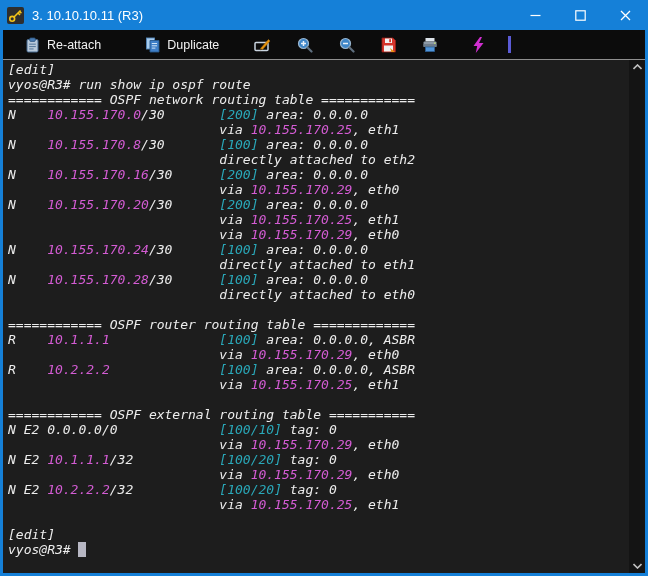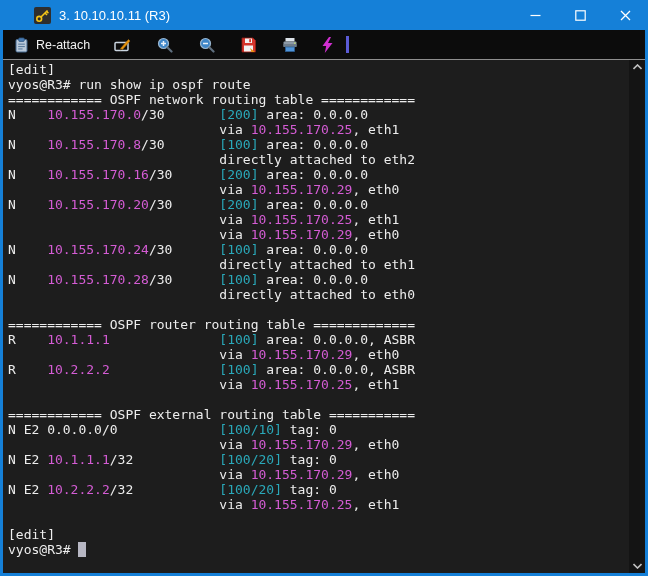--- a/index.html
+++ b/index.html
@@ -8,44 +8,45 @@
 
   .window {
     width:648px; height:576px;
     background:#1580d8;
     display:flex; flex-direction:column;
   }
 
   
   .titlebar {
     height:30px; display:flex; align-items:center;
-    color:#ffffff; font-size:13px;padding-left:27px;
+    color:#ffffff; font-size:13px;
   }
   .app-icon { width:17px; height:17px; margin-left:7px; flex:0 0 auto; }
   .title-text { margin-left:8px; white-space:nowrap; }
   .caption-group { margin-left:auto; display:flex; height:30px; }
   .caption-btn { width:45px; height:30px; display:flex; align-items:center; justify-content:center; }
 
   
   .toolbar {
     height:29px; margin:0 3px; background:#0c0c0c;
     display:flex; align-items:center;
     color:#f2f2f2; font-size:12.5px; overflow:hidden;
   }
-  .tbtn { display:flex; align-items:center; gap:7px; padding:0 11px; height:100%; white-space:nowrap; cursor:default; }
+  .tbtn { display:flex; align-items:center; gap:7px; padding:0 22px; height:100%; white-space:nowrap; cursor:default; }
   .tbtn.icon-only { padding:0 13px; }
   .tbtn svg { display:block; }
   .close-divider { width:3px; height:17px; background:#5b5bd6; margin:0 4px 0 2px; }
   .tb-underline { height:1px; margin:0 3px; background:#8f8f8f; }
 
   
   .main { flex:1; margin:0 3px 3px 3px; display:flex; min-height:0; }
   .terminal {
     flex:1; background:#1d1d1d; overflow:hidden;
     padding:2px 0 0 5px;
+    font-style:italic;
   }
   .terminal pre {
     font-family:"DejaVu Sans Mono", monospace;
     font-size:13px; line-height:15px;
     color:#ededed; white-space:pre;
   }
   .sf { color:#ededed; }
   .sm { color:#d45cd4; }
   .sc { color:#2aa9ba; }
   .scur { background:#b7b7c3; color:#b7b7c3; }
@@ -100,20 +101,30 @@
         <rect x="4.7" y="1" width="5.6" height="3.4" rx="1" fill="#4a7cb4" stroke="#2d567f" stroke-width="0.8"></rect>
         <rect x="4.2" y="6.6" width="6.6" height="1.1" fill="#5c7d9e"></rect>
         <rect x="4.2" y="9" width="6.6" height="1.1" fill="#5c7d9e"></rect>
         <rect x="4.2" y="11.4" width="4.4" height="1.1" fill="#5c7d9e"></rect>
       </svg>
       <span>Re-attach</span>
     </div>
 
 
 
+    <div class="tbtn">
+      <svg width="15" height="16" viewBox="0 0 15 16">
+        <rect x="1.5" y="1" width="8" height="11" fill="#a8cdef" stroke="#5588bb" stroke-width="0.9"></rect>
+        <path d="M5 3.5 h9 v11.5 h-9 z" fill="#3f7fc8" stroke="#28598c" stroke-width="0.9"></path>
+        <rect x="6.8" y="6" width="5.2" height="1" fill="#cfe3f5"></rect>
+        <rect x="6.8" y="8.3" width="5.2" height="1" fill="#cfe3f5"></rect>
+        <rect x="6.8" y="10.6" width="3.6" height="1" fill="#cfe3f5"></rect>
+      </svg>
+      <span>Duplicate</span>
+    </div>
 
     <div class="tbtn icon-only">
       <svg width="17" height="15" viewBox="0 0 17 15">
         <rect x="1" y="5.5" width="13" height="8" rx="1" fill="none" stroke="#c9d4df" stroke-width="1.5"></rect>
         <path d="M6.5 11.5 L14.5 2.5 L16 4 L8.5 12.5 Z" fill="#e8940f" stroke="#b06e07" stroke-width="0.6"></path>
         <path d="M6.5 11.5 L6 13.2 L7.8 12.7 Z" fill="#6b4a12"></path>
       </svg>
     </div>
 
     <div class="tbtn icon-only">

